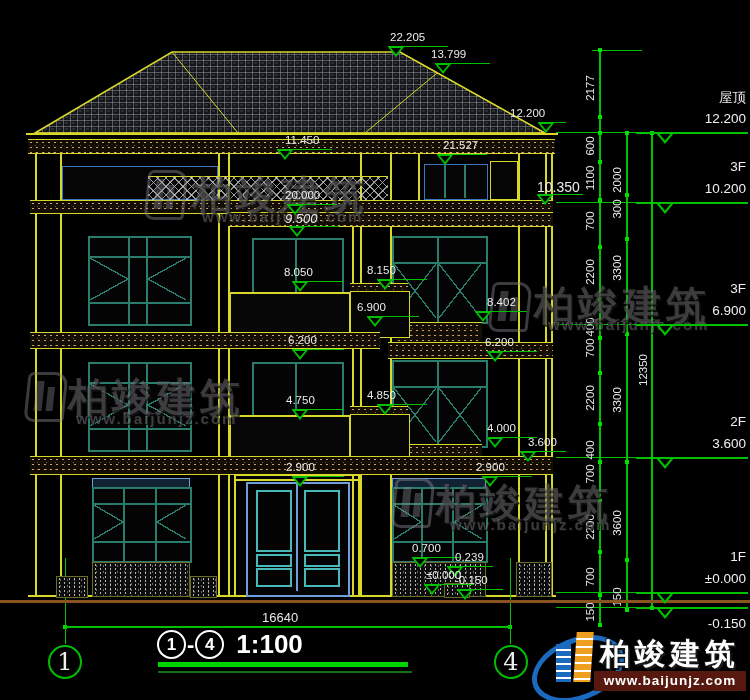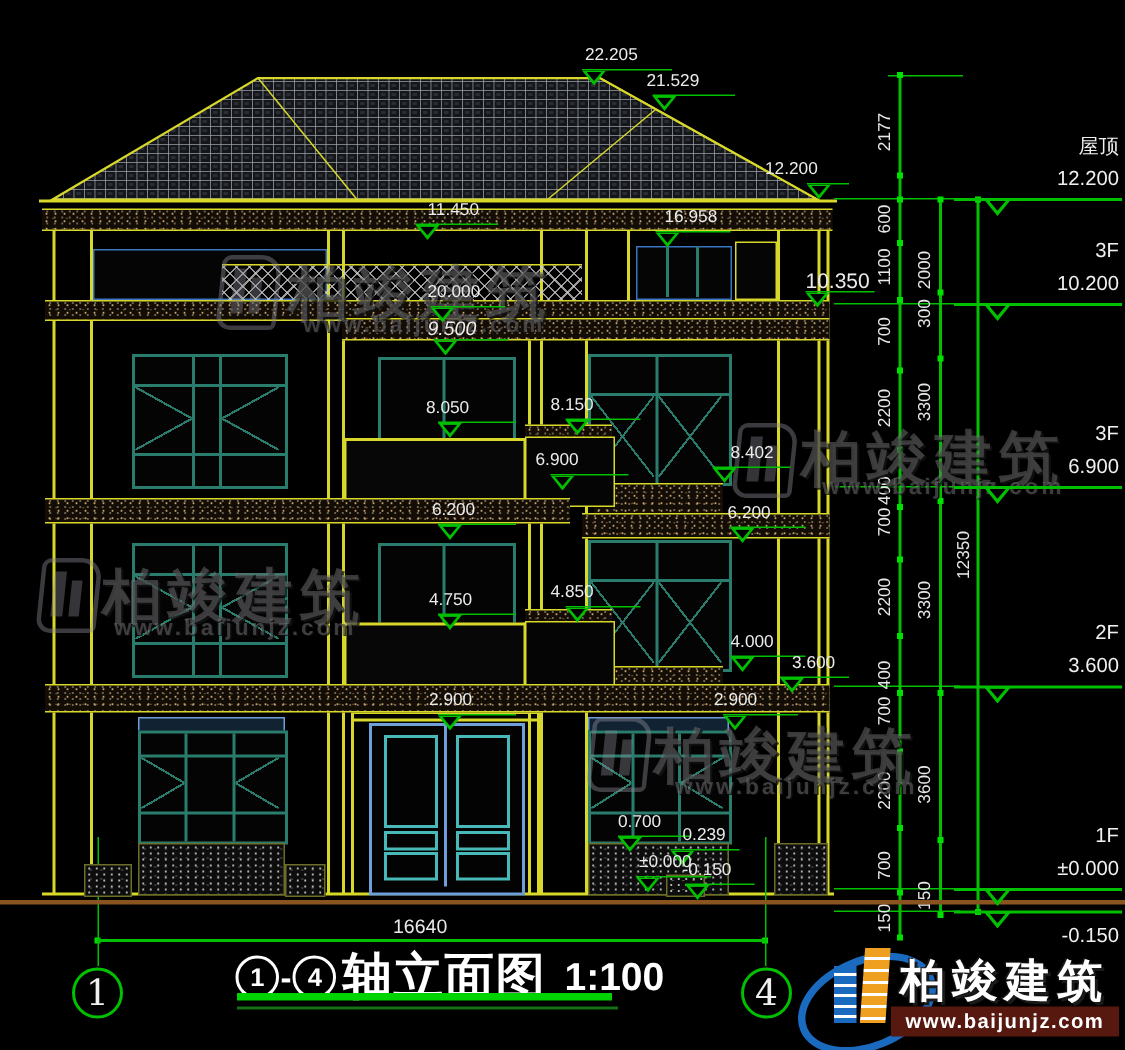--- a/index.html
+++ b/index.html
@@ -82,21 +82,20 @@
     <polygon points="35,133 172,52 400,52 545,133" fill="url(#tiles)" stroke="#d8d82a" stroke-width="1.5"></polygon>
     <line x1="172" y1="52" x2="238" y2="133" stroke="#d8d82a" stroke-width="1"></line>
     <line x1="437" y1="73" x2="365" y2="133" stroke="#d8d82a" stroke-width="1"></line>
     <line x1="400" y1="52" x2="545" y2="133" stroke="#d8d82a" stroke-width="1"></line>
   </svg>
 
   <div id="titlerow">
     <span class="tcirc">1</span>
     <span id="title-dash">-</span>
     <span class="tcirc">4</span>
-    <span id="title-main">轴立面图</span>
     <span id="title-scale">1:100</span>
   </div>
   <div class="abs" style="left:158px;top:662px;width:250px;height:5px;background:#00d400;z-index:6"></div>
   <div class="abs" style="left:158px;top:671px;width:254px;height:2px;background:#157015;z-index:6"></div>
 
   <div class="bubble" style="left:48px;top:645px;">1</div>
   <div class="bubble" style="left:494px;top:645px;">4</div>
 
   <div class="gline" style="left:65px;top:626px;width:445px;height:1.5px;z-index:5"></div>
   <div class="gdot" style="left:65px;top:627px;"></div>
@@ -222,39 +221,39 @@
     <div class="spot" style="left:396px;top:57px;">
       <div style="position:absolute;left:-8px;top:-10px;width:16px;height:10px;background:#00c000;clip-path:polygon(0 0,100% 0,50% 100%);"></div>
       <div style="position:absolute;left:-5px;top:-9px;width:10px;height:6px;background:#000;clip-path:polygon(0 0,100% 0,50% 100%);"></div>
       <div style="position:absolute;left:-8px;top:-11.5px;width:60px;height:1.5px;background:#00c000;"></div>
       <div style="position:absolute;left:-6px;top:-26px;color:#ececec;font-size:11.5px;white-space:nowrap;">22.205</div>
     </div>
     <div class="spot" style="left:443px;top:74px;">
       <div style="position:absolute;left:-8px;top:-10px;width:16px;height:10px;background:#00c000;clip-path:polygon(0 0,100% 0,50% 100%);"></div>
       <div style="position:absolute;left:-5px;top:-9px;width:10px;height:6px;background:#000;clip-path:polygon(0 0,100% 0,50% 100%);"></div>
       <div style="position:absolute;left:-8px;top:-11.5px;width:55px;height:1.5px;background:#00c000;"></div>
-      <div style="position:absolute;left:-12px;top:-26px;color:#ececec;font-size:11.5px;white-space:nowrap;">21.529</div>
+      <div style="position:absolute;left:-12px;top:-26px;color:#ececec;font-size:11.5px;white-space:nowrap;">13.799</div>
     </div>
     <div class="spot" style="left:546px;top:133px;">
       <div style="position:absolute;left:-8px;top:-10px;width:16px;height:10px;background:#00c000;clip-path:polygon(0 0,100% 0,50% 100%);"></div>
       <div style="position:absolute;left:-5px;top:-9px;width:10px;height:6px;background:#000;clip-path:polygon(0 0,100% 0,50% 100%);"></div>
       <div style="position:absolute;left:-8px;top:-11.5px;width:28px;height:1.5px;background:#00c000;"></div>
       <div style="position:absolute;left:-36px;top:-26px;color:#ececec;font-size:11.5px;white-space:nowrap;">12.200</div>
     </div>
     <div class="spot" style="left:285px;top:160px;">
       <div style="position:absolute;left:-8px;top:-10px;width:16px;height:10px;background:#00c000;clip-path:polygon(0 0,100% 0,50% 100%);"></div>
       <div style="position:absolute;left:-5px;top:-9px;width:10px;height:6px;background:#000;clip-path:polygon(0 0,100% 0,50% 100%);"></div>
       <div style="position:absolute;left:-8px;top:-11.5px;width:55px;height:1.5px;background:#00c000;"></div>
       <div style="position:absolute;left:0px;top:-26px;color:#ececec;font-size:11.5px;white-space:nowrap;">11.450</div>
     </div>
     <div class="spot" style="left:445px;top:165px;">
       <div style="position:absolute;left:-8px;top:-10px;width:16px;height:10px;background:#00c000;clip-path:polygon(0 0,100% 0,50% 100%);"></div>
       <div style="position:absolute;left:-5px;top:-9px;width:10px;height:6px;background:#000;clip-path:polygon(0 0,100% 0,50% 100%);"></div>
       <div style="position:absolute;left:-8px;top:-11.5px;width:50px;height:1.5px;background:#00c000;"></div>
-      <div style="position:absolute;left:-2px;top:-26px;color:#ececec;font-size:11.5px;white-space:nowrap;">16.958</div>
+      <div style="position:absolute;left:-2px;top:-26px;color:#ececec;font-size:11.5px;white-space:nowrap;">21.527</div>
     </div>
     <div class="spot" style="left:295px;top:215px;">
       <div style="position:absolute;left:-8px;top:-10px;width:16px;height:10px;background:#00c000;clip-path:polygon(0 0,100% 0,50% 100%);"></div>
       <div style="position:absolute;left:-5px;top:-9px;width:10px;height:6px;background:#000;clip-path:polygon(0 0,100% 0,50% 100%);"></div>
       <div style="position:absolute;left:-8px;top:-11.5px;width:50px;height:1.5px;background:#00c000;"></div>
       <div style="position:absolute;left:-10px;top:-26px;color:#ececec;font-size:11.5px;white-space:nowrap;">20.000</div>
     </div>
     <div class="spot" style="left:545px;top:205px;">
       <div style="position:absolute;left:-8px;top:-10px;width:16px;height:10px;background:#00c000;clip-path:polygon(0 0,100% 0,50% 100%);"></div>
       <div style="position:absolute;left:-5px;top:-9px;width:10px;height:6px;background:#000;clip-path:polygon(0 0,100% 0,50% 100%);"></div>

